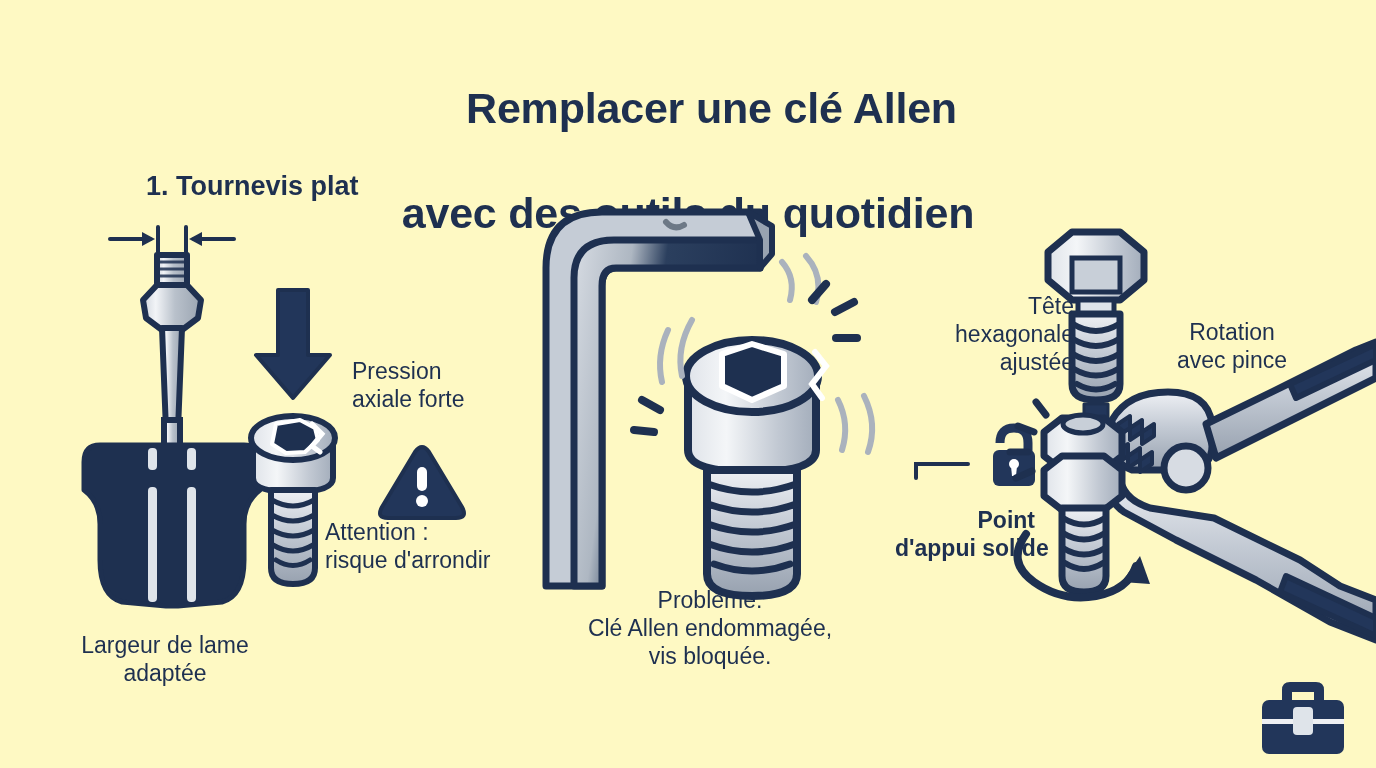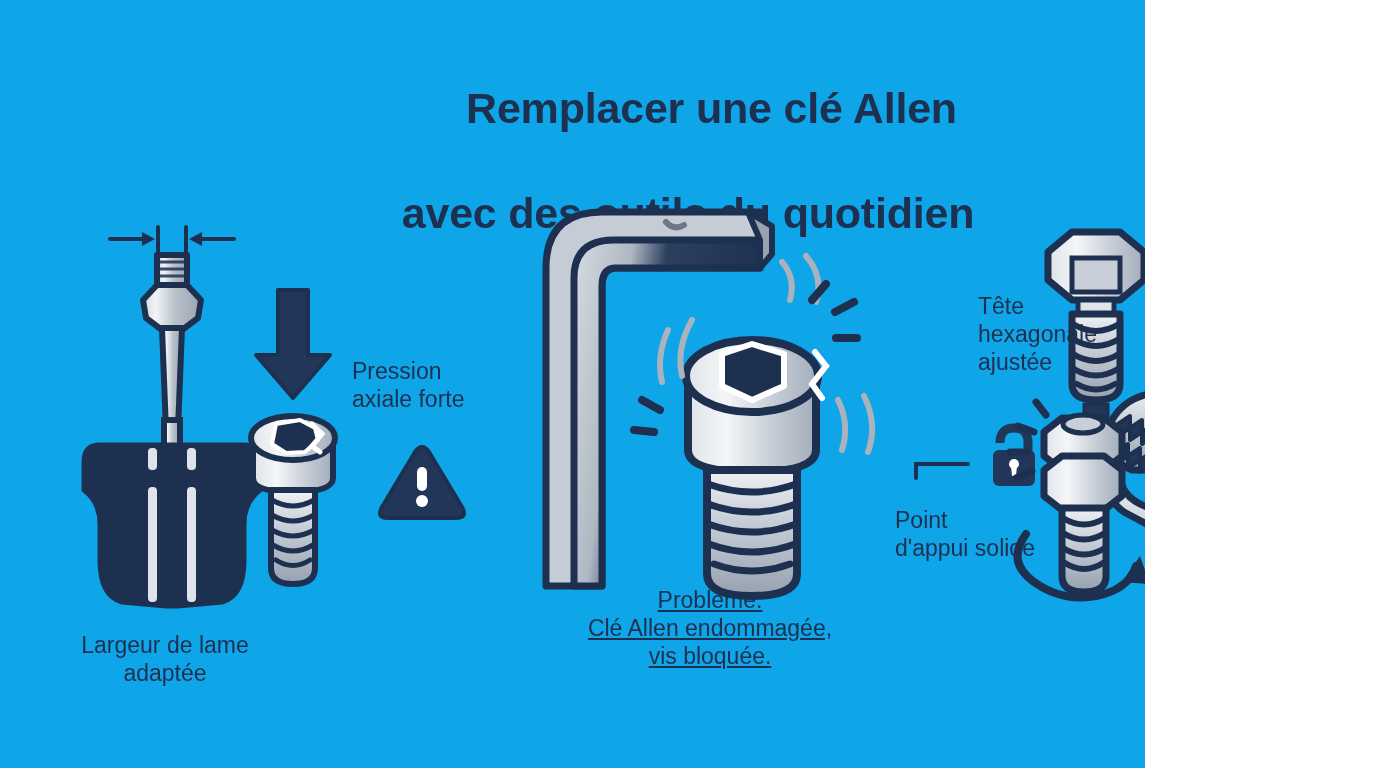--- a/index.html
+++ b/index.html
@@ -5,23 +5,23 @@
   html, body {
     margin: 0;
     padding: 0;
     background: #ffffff;
   }
   body {
     font-family: "Liberation Sans", sans-serif;
   }
   #canvas {
     position: relative;
-    width: 1145px;
+    width: 1376px;
     height: 768px;
-    background: #0ea5e9;
+    background: #fef9c3;
     overflow: hidden;
   }
   .txt {
     position: absolute;
     color: #1e3050;
     line-height: 1.22;
     white-space: pre;
   }
   #title {
     left: 0;
@@ -41,38 +41,39 @@
     font-size: 23px;
     font-weight: normal;
     text-align: center;
   }
   #head-left  { left: 146px;  top: 170px; }
   #head-right { left: 996px;  top: 170px; }
 
   #lbl-pression  { left: 352px; top: 309px; text-align: left; margin-top: 48px; }
   #lbl-attention { left: 325px; top: 518px; text-align: left; }
   #lbl-largeur   { left: 72px;  top: 591px; text-align: center; width: 186px; margin-top: 40px; }
-  #lbl-probleme  { left: 565px; top: 586px; text-align: center; width: 290px; text-decoration: underline; }
-  #lbl-tete      { left: 978px; top: 292px; text-align: left; width: 130px;}
+  #lbl-probleme  { left: 565px; top: 586px; text-align: center; width: 290px; }
+  #lbl-tete      { left: 944px; top: 292px; text-align: right; width: 130px;}
   #lbl-rotation  { left: 1157px;top: 318px; text-align: center; width: 150px;}
-  #lbl-point     { left: 895px; top: 506px; text-align: left; width: 140px;}
+  #lbl-point     { left: 895px; top: 506px; text-align: right; width: 140px; font-weight: bold;}
 
   svg { position: absolute; left: 0; top: 0; overflow: visible; }
   .art { position: absolute; }
 </style>
 </head>
 <body>
 
 <div id="canvas">
 
   <div class="txt" id="title">
     <span>Remplacer une clé Allen</span>
     <span class="l2">avec des outils du quotidien</span>
   </div>
 
+  <div class="txt section-head" id="head-left">1. Tournevis plat</div>
 
   <svg class="art" width="1376" height="768" viewBox="0 0 1376 768">
     <defs>
       <linearGradient id="gMetalV" x1="0" y1="0" x2="1" y2="0">
         <stop offset="0%" stop-color="#cfd5dd"></stop>
         <stop offset="22%" stop-color="#f2f4f7"></stop>
         <stop offset="55%" stop-color="#b9c1cb"></stop>
         <stop offset="100%" stop-color="#9aa4b1"></stop>
       </linearGradient>
       <linearGradient id="gMetalH" x1="0" y1="0" x2="0" y2="1">
@@ -290,24 +291,28 @@
       <path d="M1282 690 Q1282 682 1290 682 L1316 682 Q1324 682 1324 690 L1324 700
                L1314 700 L1314 692 L1292 692 L1292 700 L1282 700 Z" fill="#22365a"></path>
       <rect x="1262" y="700" width="82" height="54" rx="7" fill="#22365a"></rect>
       <rect x="1262" y="719" width="82" height="5" fill="#eef0f3"></rect>
       <rect x="1293" y="707" width="20" height="28" rx="4" fill="#dfe4ea"></rect>
     </g>
   </svg>
 
   <div class="txt label" id="lbl-pression">Pression
 axiale forte</div>
+  <div class="txt label" id="lbl-attention">Attention :
+risque d'arrondir</div>
   <div class="txt label" id="lbl-largeur">Largeur de lame
 adaptée</div>
   <div class="txt label" id="lbl-probleme">Problème:
 Clé Allen endommagée,
 vis bloquée.</div>
   <div class="txt label" id="lbl-tete">Tête
 hexagonale
 ajustée</div>
+  <div class="txt label" id="lbl-rotation">Rotation
+avec pince</div>
   <div class="txt label" id="lbl-point">Point
 d'appui solide</div>
 
 </div>
 
 </body></html>

